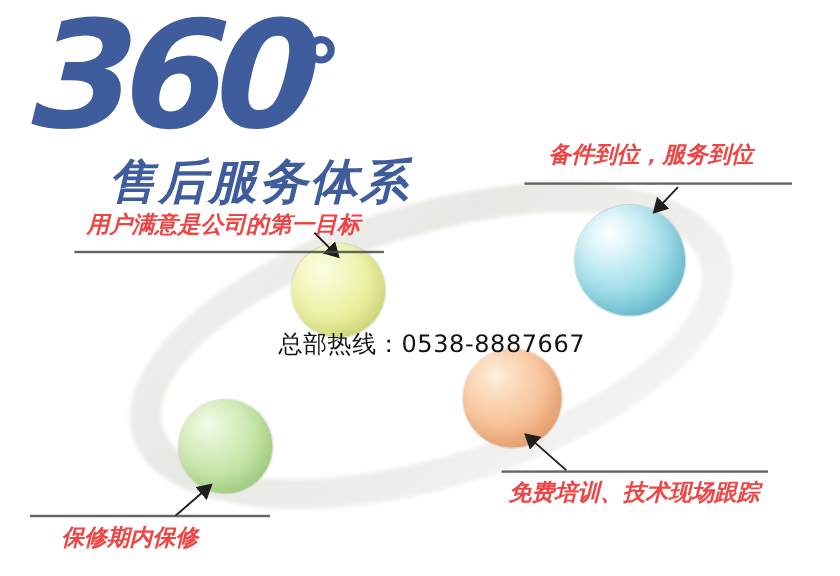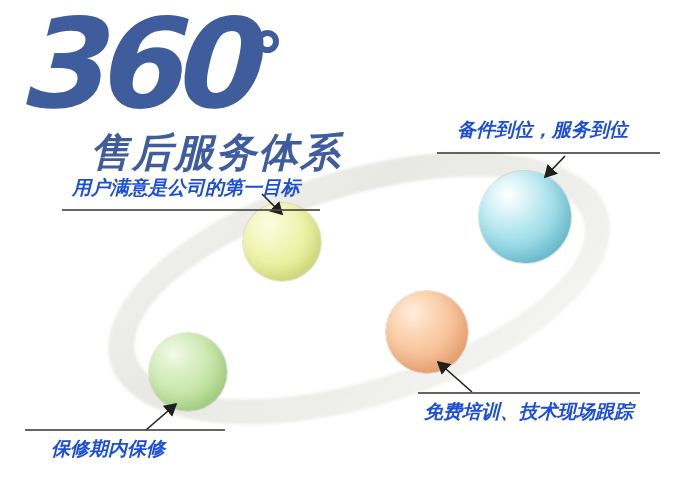--- a/index.html
+++ b/index.html
@@ -134,21 +134,21 @@
     background: #4a4a44;
     opacity: 0.85;
   }
   .callout .label {
     position: absolute;
     font-family: "DejaVu Sans", "Liberation Sans", sans-serif;
     font-style: italic;
     font-weight: 600;
     font-size: 19px;
     line-height: 22px;
-    color: #1d4ed8;
+    color: #ef4444;
     white-space: nowrap;
   }
   .leader { position: absolute; }
 
   
   #hotline {
     position: absolute;
     left: 232px;
     top: 274px;
     font-family: "DejaVu Sans", "Liberation Sans", sans-serif;
@@ -250,14 +250,15 @@
   <div class="callout" style="left:25px; top:424px; width:200px; height:42px;">
     <div class="rule" style="left:0; top:5px; width:200px;"></div>
     <div class="label" style="left:26px; top:13px;">保修期内保修</div>
   </div>
 
   <div class="callout" style="left:418px; top:386px; width:225px; height:42px;">
     <div class="rule" style="left:0; top:6px; width:222px;"></div>
     <div class="label" style="left:6px; top:14px;">免费培训、技术现场跟踪</div>
   </div>
 
+  <div id="hotline">总部热线：0538-8887667</div>
 
 </div>
 
 </body></html>

